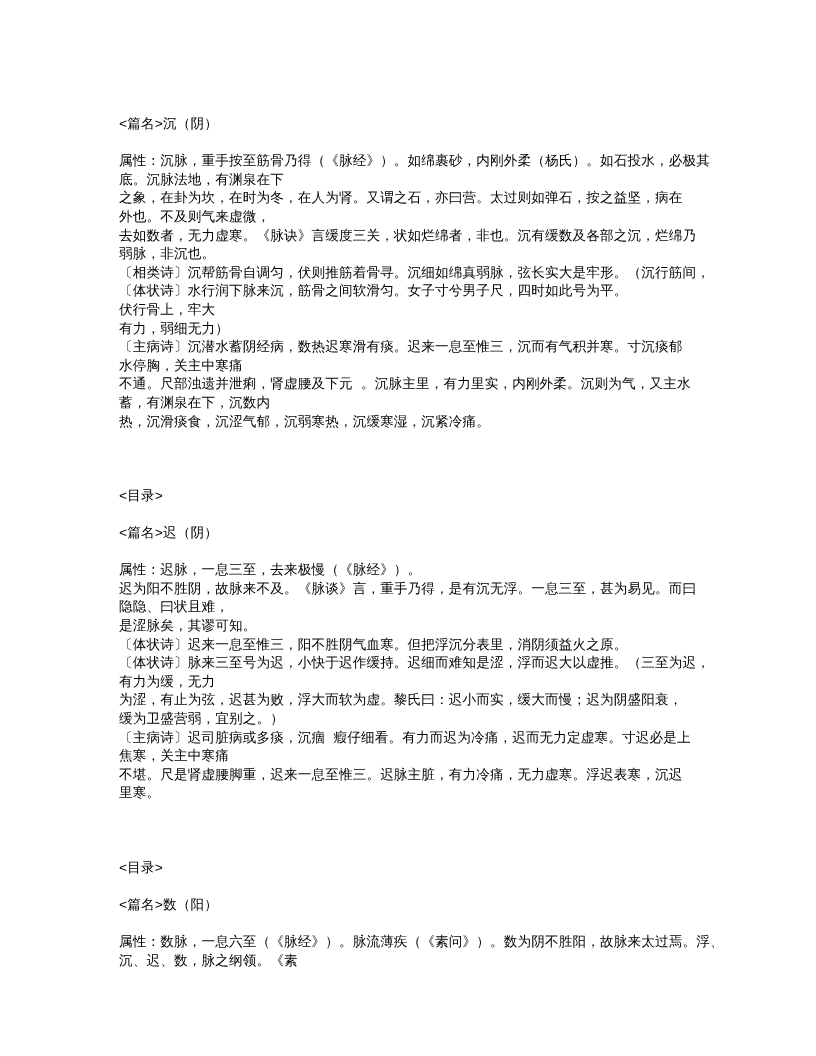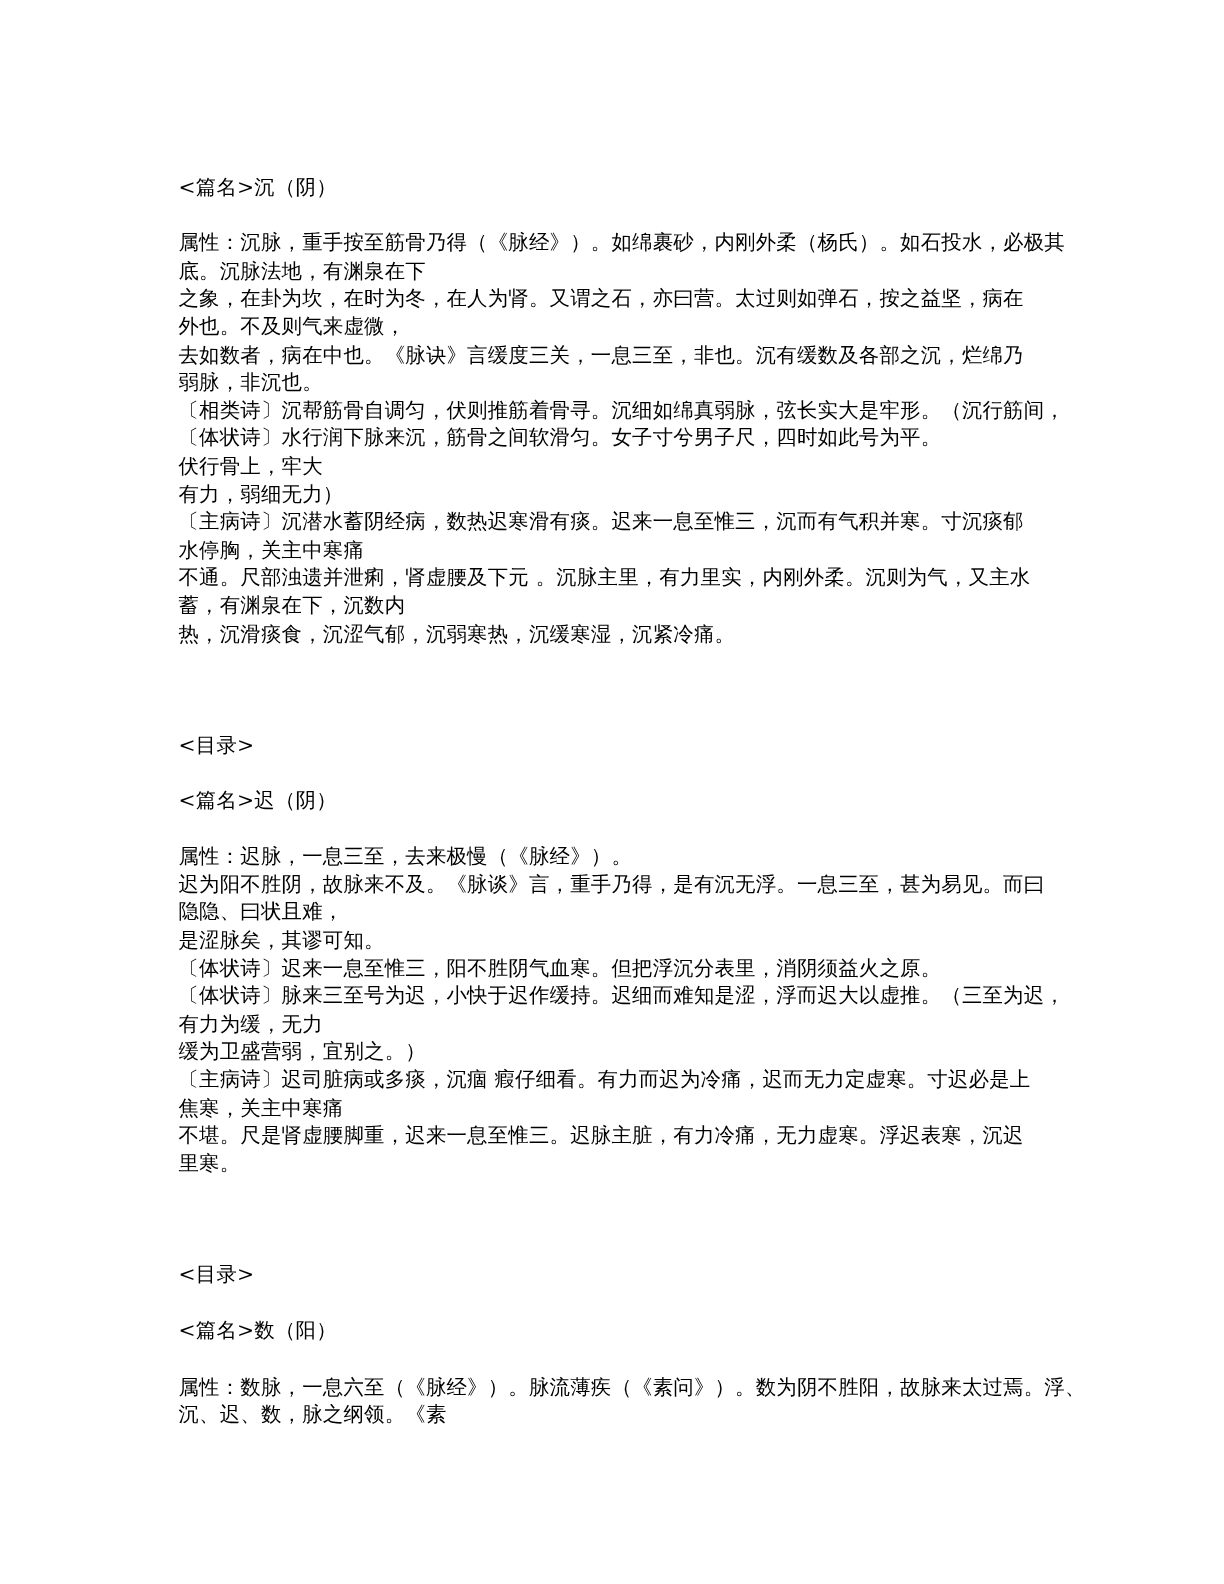--- a/index.html
+++ b/index.html
@@ -20,37 +20,38 @@
       left: 119px;
       top: 116px;
       width: 580px;
     }
     .line {
       font-size: 13.6px;
       line-height: 18.6px;
       height: 18.6px;
       white-space: nowrap;
       letter-spacing: 0.15px;
+      font-family: Liberation Mono, monospace;
     }
     .gap { height: 18.6px; }
     .gap-big { height: 55.8px; }
   </style>
 </head>
 <body>
 
 <div class="page">
 
   <div>
     <div class="line">&lt;篇名&gt;沉（阴）</div>
     <div class="gap"></div>
     <div class="line">属性：沉脉，重手按至筋骨乃得（《脉经》）。如绵裹砂，内刚外柔（杨氏）。如石投水，必极其</div>
     <div class="line">底。沉脉法地，有渊泉在下</div>
     <div class="line">之象，在卦为坎，在时为冬，在人为肾。又谓之石，亦曰营。太过则如弹石，按之益坚，病在</div>
     <div class="line">外也。不及则气来虚微，</div>
-    <div class="line">去如数者，病在中也。《脉诀》言缓度三关，一息三至，非也。沉有缓数及各部之沉，烂绵乃</div>
+    <div class="line">去如数者，无力虚寒。《脉诀》言缓度三关，状如烂绵者，非也。沉有缓数及各部之沉，烂绵乃</div>
     <div class="line">弱脉，非沉也。</div>
     <div class="line">〔相类诗〕沉帮筋骨自调匀，伏则推筋着骨寻。沉细如绵真弱脉，弦长实大是牢形。（沉行筋间，</div>
     <div class="line">〔体状诗〕水行润下脉来沉，筋骨之间软滑匀。女子寸兮男子尺，四时如此号为平。</div>
     <div class="line">伏行骨上，牢大</div>
     <div class="line">有力，弱细无力）</div>
     <div class="line">〔主病诗〕沉潜水蓄阴经病，数热迟寒滑有痰。迟来一息至惟三，沉而有气积并寒。寸沉痰郁</div>
     <div class="line">水停胸，关主中寒痛</div>
     <div class="line">不通。尺部浊遗并泄痢，肾虚腰及下元 。沉脉主里，有力里实，内刚外柔。沉则为气，又主水</div>
     <div class="line">蓄，有渊泉在下，沉数内</div>
     <div class="line">热，沉滑痰食，沉涩气郁，沉弱寒热，沉缓寒湿，沉紧冷痛。</div>
@@ -63,20 +64,21 @@
     <div class="gap"></div>
     <div class="line">&lt;篇名&gt;迟（阴）</div>
     <div class="gap"></div>
     <div class="line">属性：迟脉，一息三至，去来极慢（《脉经》）。</div>
     <div class="line">迟为阳不胜阴，故脉来不及。《脉谈》言，重手乃得，是有沉无浮。一息三至，甚为易见。而曰</div>
     <div class="line">隐隐、曰状且难，</div>
     <div class="line">是涩脉矣，其谬可知。</div>
     <div class="line">〔体状诗〕迟来一息至惟三，阳不胜阴气血寒。但把浮沉分表里，消阴须益火之原。</div>
     <div class="line">〔体状诗〕脉来三至号为迟，小快于迟作缓持。迟细而难知是涩，浮而迟大以虚推。（三至为迟，</div>
     <div class="line">有力为缓，无力</div>
+    <div class="line">为涩，有止为弦，迟甚为败，浮大而软为虚。黎氏曰：迟小而实，缓大而慢；迟为阴盛阳衰，</div>
     <div class="line">缓为卫盛营弱，宜别之。）</div>
     <div class="line">〔主病诗〕迟司脏病或多痰，沉痼 瘕仔细看。有力而迟为冷痛，迟而无力定虚寒。寸迟必是上</div>
     <div class="line">焦寒，关主中寒痛</div>
     <div class="line">不堪。尺是肾虚腰脚重，迟来一息至惟三。迟脉主脏，有力冷痛，无力虚寒。浮迟表寒，沉迟</div>
     <div class="line">里寒。</div>
   </div>
 
   <div class="gap-big"></div>
 
   <div>

